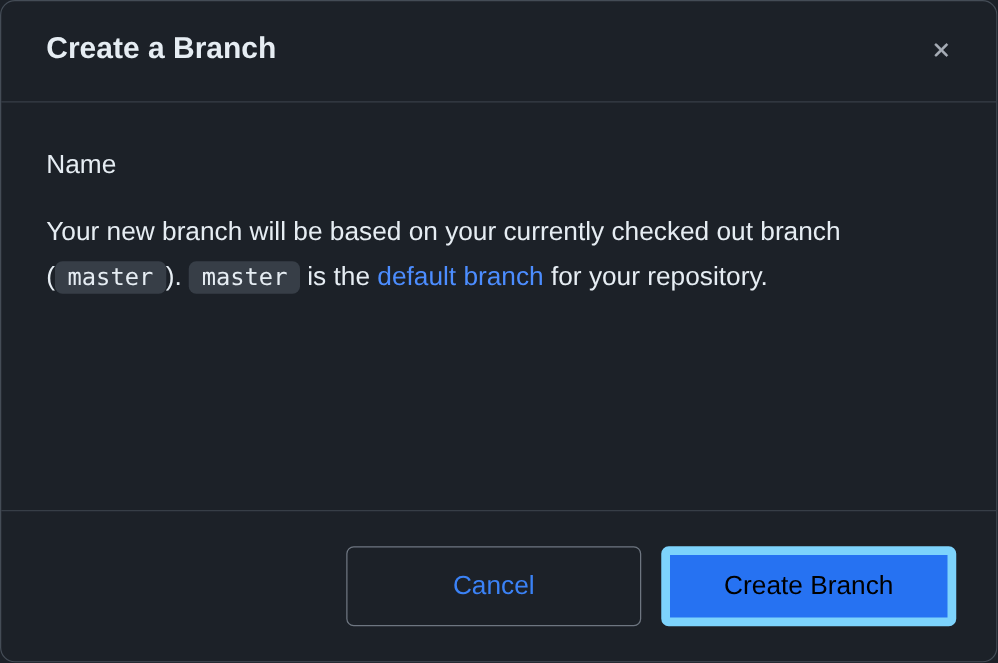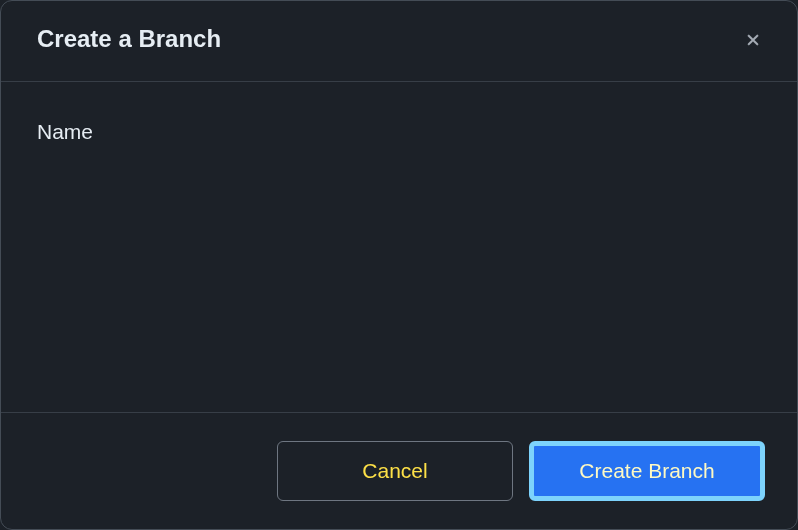--- a/index.html
+++ b/index.html
@@ -104,44 +104,47 @@
       font-weight: 500;
       border-radius: 6px;
       cursor: pointer;
       font-family: inherit;
       width: 236px;
       text-align: center;
     }
     .btn-secondary {
       background: transparent;
       border: 1px solid #6e7681;
-      color: #fde047;
+      color: #3b82f6;
     }
     .btn-primary {
       background: #2672f2;
-      border: 5px solid #7dd3fc;
-      color: #fef9c3;
+      border: 7px solid #7dd3fc;
+      color: #000000;
     }
   </style>
 </head>
 <body>
 
 <div class="dialog">
   <div class="dialog-header">
     <h1 class="dialog-title">Create a Branch</h1>
     <button class="close-btn">
       <span>
         <svg viewBox="0 0 16 16" fill="currentColor" stroke="currentColor" stroke-width="0.5">
           <path d="M3.72 3.72a.75.75 0 0 1 1.06 0L8 6.94l3.22-3.22a.75.75 0 1 1 1.06 1.06L9.06 8l3.22 3.22a.75.75 0 1 1-1.06 1.06L8 9.06l-3.22 3.22a.75.75 0 0 1-1.06-1.06L6.94 8 3.72 4.78a.75.75 0 0 1 0-1.06Z"></path>
         </svg>
       </span>
     </button>
   </div>
 
   <div class="dialog-body">
     <label class="field-label">Name</label>
+    <p class="help-text">
+      <span>Your new branch will be based on your currently checked out branch (</span><span class="code-chip">master</span><span>). </span><span class="code-chip">master</span><span> is the </span><a href="#" class="link">default branch</a><span> for your repository.</span>
+    </p>
   </div>
 
   <div class="dialog-footer">
     <button class="btn btn-secondary">Cancel</button>
     <button class="btn btn-primary">Create Branch</button>
   </div>
 </div>
 
 </body></html>

